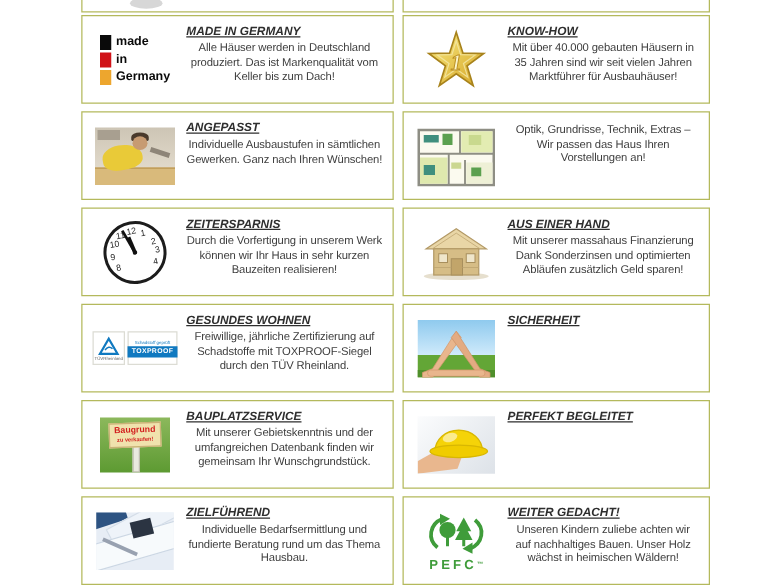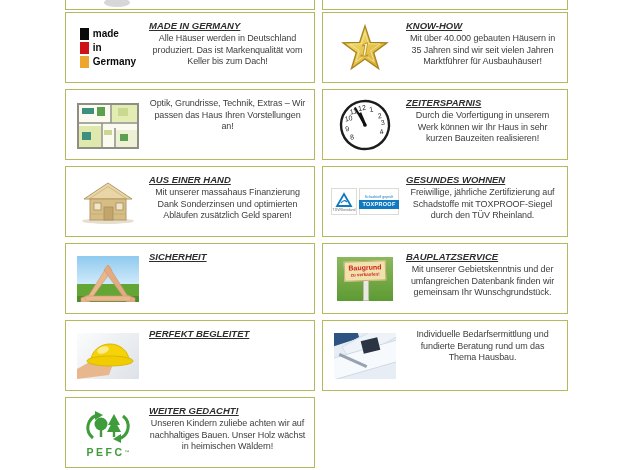--- a/index.html
+++ b/index.html
@@ -124,20 +124,36 @@
           <polygon points="26,10 29.6,21.6 41.8,21.8 32,28.9 35.6,40.4 26,33.5 16.4,40.4 20,28.9 10.2,21.8 22.4,21.6" fill="none" stroke="#f4e9a8" stroke-width="1" opacity="0.8"></polygon>
           <text x="26" y="34" text-anchor="middle" font-family="Liberation Serif,serif" font-style="italic" font-weight="bold" font-size="19" fill="#fbf3c6" stroke="#bb8f1f" stroke-width="0.8">1</text>
         </svg>
       </div>
       <div class="text-zone">
         <div class="title">KNOW-HOW</div>
         <div class="desc">Mit über 40.000 gebauten Häusern in 35 Jahren sind wir seit vielen Jahren Marktführer für Ausbauhäuser!</div>
       </div>
     </div>
 
+    <div class="cell">
+      <div class="icon-zone">
+        <div class="craft">
+          <div class="shelf"></div>
+            <div class="plank"></div>
+            <div class="shirt"></div>
+          <div class="hair"></div>
+            <div class="head"></div>
+            <div class="tool"></div>
+        </div>
+      </div>
+      <div class="text-zone">
+        <div class="title">ANGEPASST</div>
+        <div class="desc">Individuelle Ausbaustufen in sämtlichen Gewerken. Ganz nach Ihren Wünschen!</div>
+      </div>
+    </div>
 
     <div class="cell">
       <div class="icon-zone">
         <svg width="64" height="50" viewBox="0 0 64 50">
           <rect x="2" y="4" width="60" height="44" fill="#fbfaef" stroke="#8e8e84" stroke-width="2"></rect>
           <rect x="36" y="5" width="25" height="17" fill="#e3ecb2"></rect>
           <rect x="3" y="26" width="22" height="21" fill="#dfe9ae"></rect>
           <rect x="40" y="30" width="21" height="17" fill="#eef0d6"></rect>
           <line x1="35" y1="4" x2="35" y2="23" stroke="#8e8e84" stroke-width="1.5"></line>
           <line x1="2" y1="23" x2="62" y2="23" stroke="#8e8e84" stroke-width="1.5"></line>
@@ -282,20 +298,21 @@
       <div class="icon-zone">
         <div class="blueprint">
           <div class="bp-corner"></div>
           <div class="bp-paper2"></div>
           <div class="bp-paper1"></div>
           <div class="bp-calc"></div>
           <div class="bp-pen"></div>
         </div>
       </div>
       <div class="text-zone">
+        <div class="title">ZIELFÜHREND</div>
         <div class="desc">Individuelle Bedarfsermittlung und fundierte Beratung rund um das Thema Hausbau.</div>
       </div>
     </div>
 
     <div class="cell">
       <div class="icon-zone">
         <div class="pefc-wrap">
           <svg width="50" height="38" viewBox="0 0 50 38">
             <path d="M10,30 A16,14 0 0 1 14,7" fill="none" stroke="#3f9c3a" stroke-width="3"></path>
             <path d="M40,8 A16,14 0 0 1 36,31" fill="none" stroke="#3f9c3a" stroke-width="3"></path>

